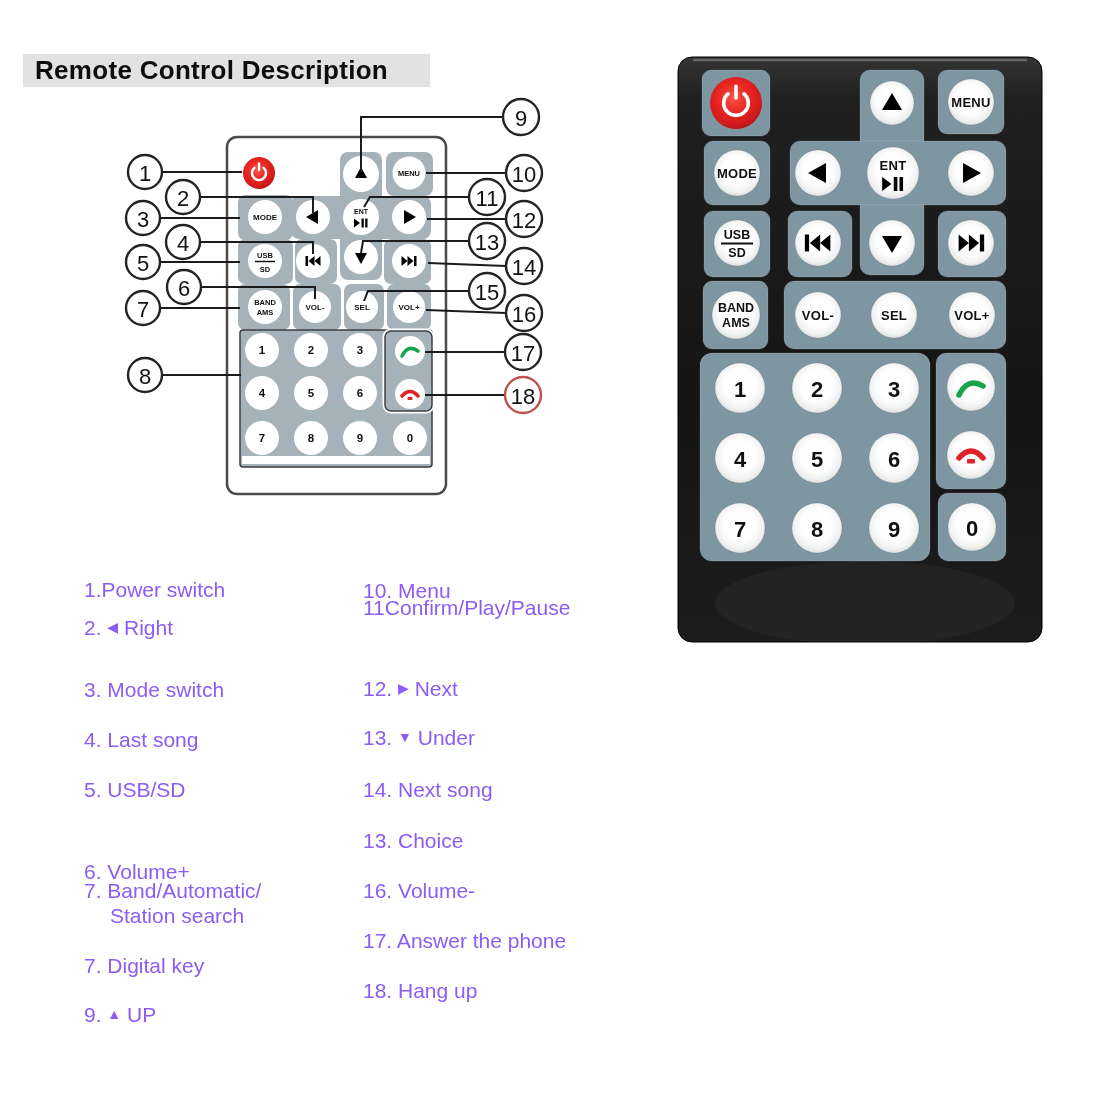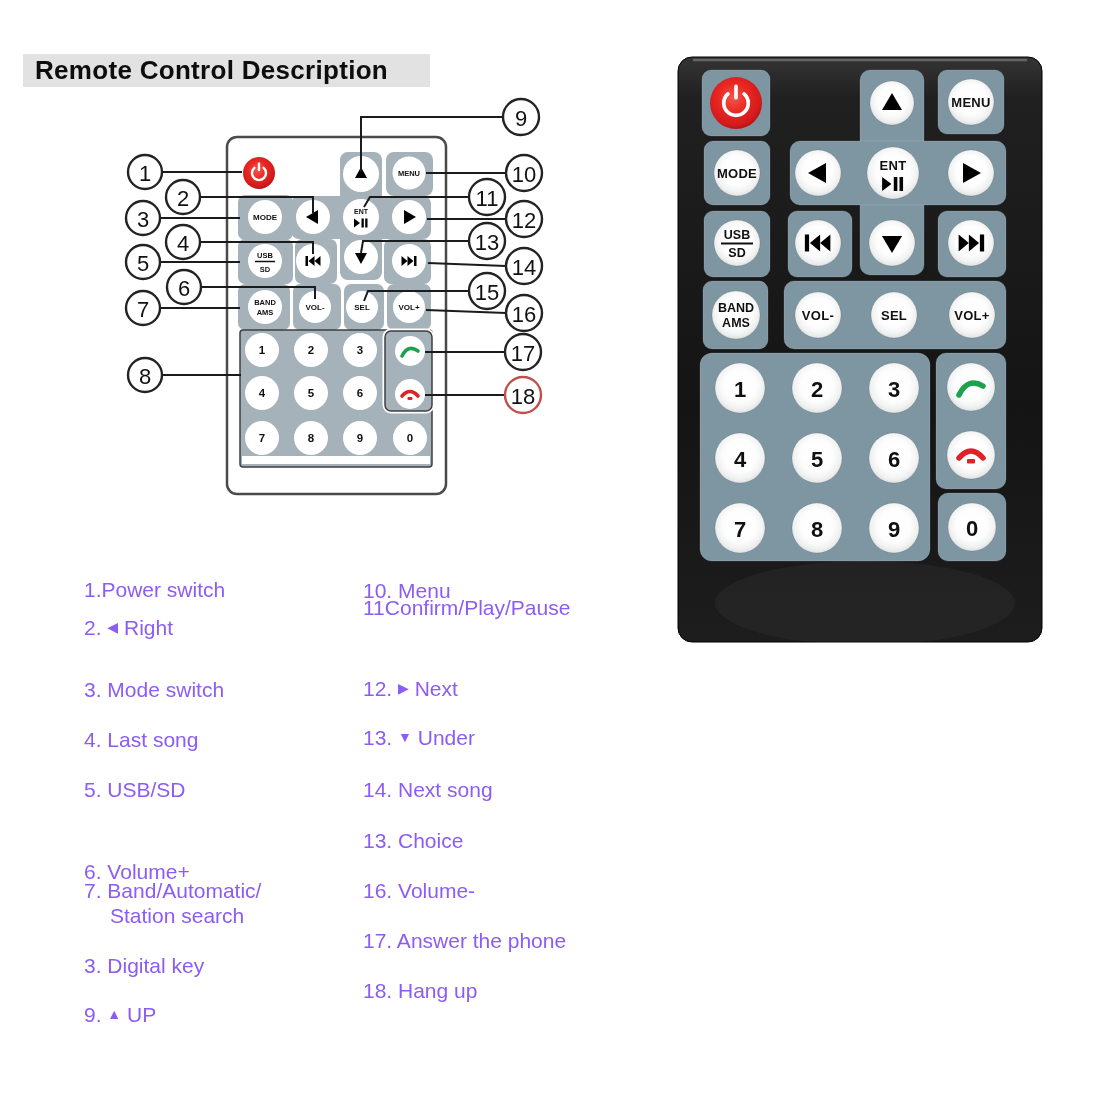--- a/index.html
+++ b/index.html
@@ -445,21 +445,21 @@
   </svg>
 
   <div class="legend-item" style="left:84px;top:578px;"><span>1.Power switch</span><span class="g"></span><span></span></div>
   <div class="legend-item" style="left:84px;top:616px;"><span>2. </span><span class="g">◀</span><span> Right</span></div>
   <div class="legend-item" style="left:84px;top:678px;"><span>3. Mode switch</span><span class="g"></span><span></span></div>
   <div class="legend-item" style="left:84px;top:728px;"><span>4. Last song</span><span class="g"></span><span></span></div>
   <div class="legend-item" style="left:84px;top:778px;"><span>5. USB/SD</span><span class="g"></span><span></span></div>
   <div class="legend-item" style="left:84px;top:860px;"><span>6. Volume+</span><span class="g"></span><span></span></div>
   <div class="legend-item" style="left:84px;top:879px;"><span>7. Band/Automatic/</span></div>
   <div class="legend-item" style="left:110px;top:904px;"><span>Station search</span></div>
-  <div class="legend-item" style="left:84px;top:954px;"><span>3. Digital key</span><span class="g"></span><span></span></div>
+  <div class="legend-item" style="left:84px;top:954px;"><span>7. Digital key</span><span class="g"></span><span></span></div>
   <div class="legend-item" style="left:84px;top:1003px;"><span>9. </span><span class="g">▲</span><span> UP</span></div>
 
   <div class="legend-item" style="left:363px;top:579px;"><span>10. Menu</span><span class="g"></span><span></span></div>
   <div class="legend-item" style="left:363px;top:596px;"><span>11Confirm/Play/Pause</span><span class="g"></span><span></span></div>
   <div class="legend-item" style="left:363px;top:677px;"><span>12. </span><span class="g">▶</span><span> Next</span></div>
   <div class="legend-item" style="left:363px;top:726px;"><span>13. </span><span class="g">▼</span><span> Under</span></div>
   <div class="legend-item" style="left:363px;top:778px;"><span>14. Next song</span><span class="g"></span><span></span></div>
   <div class="legend-item" style="left:363px;top:829px;"><span>13. Choice</span><span class="g"></span><span></span></div>
   <div class="legend-item" style="left:363px;top:879px;"><span>16. Volume-</span><span class="g"></span><span></span></div>
   <div class="legend-item" style="left:363px;top:929px;"><span>17. Answer the phone</span><span class="g"></span><span></span></div>

